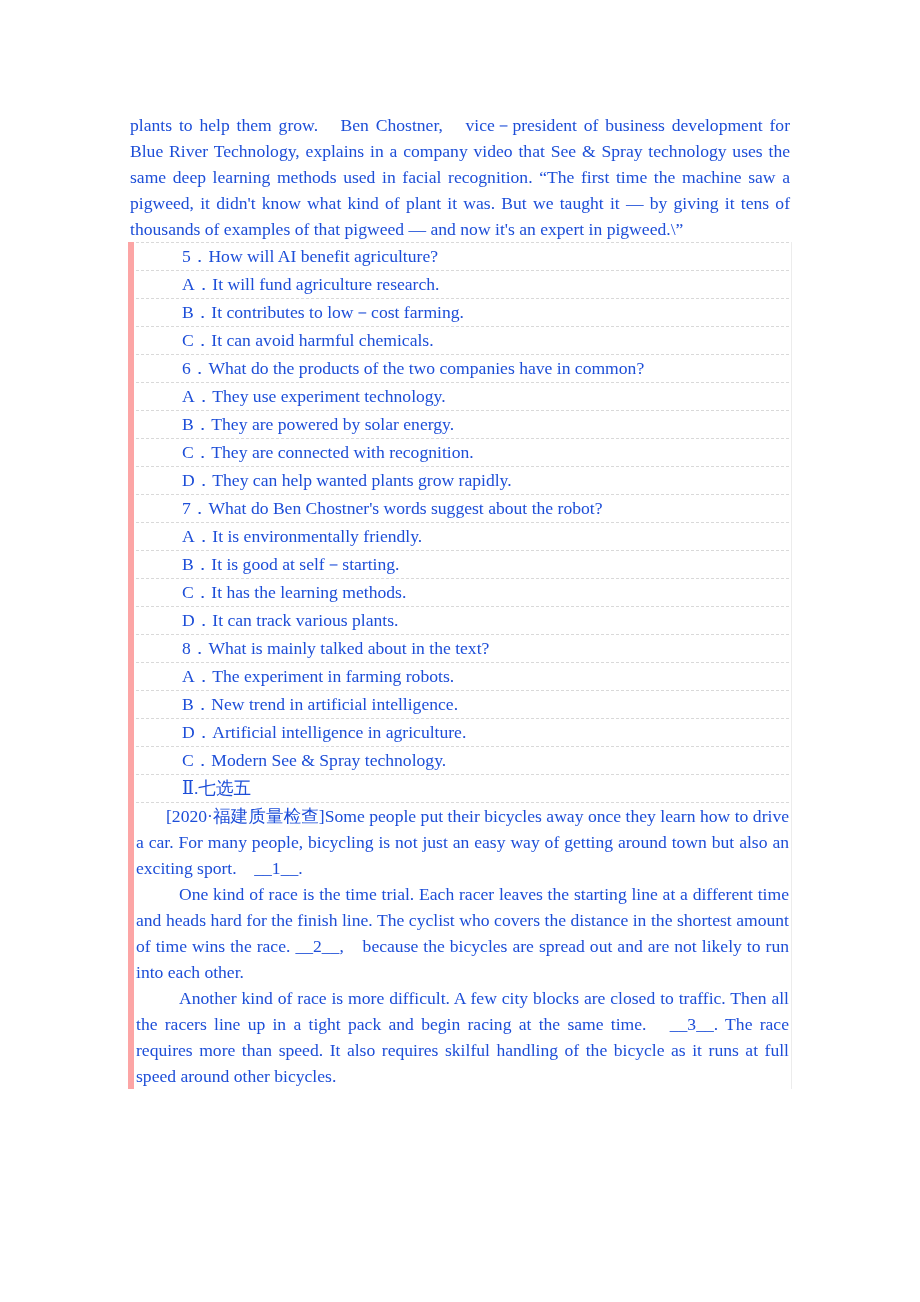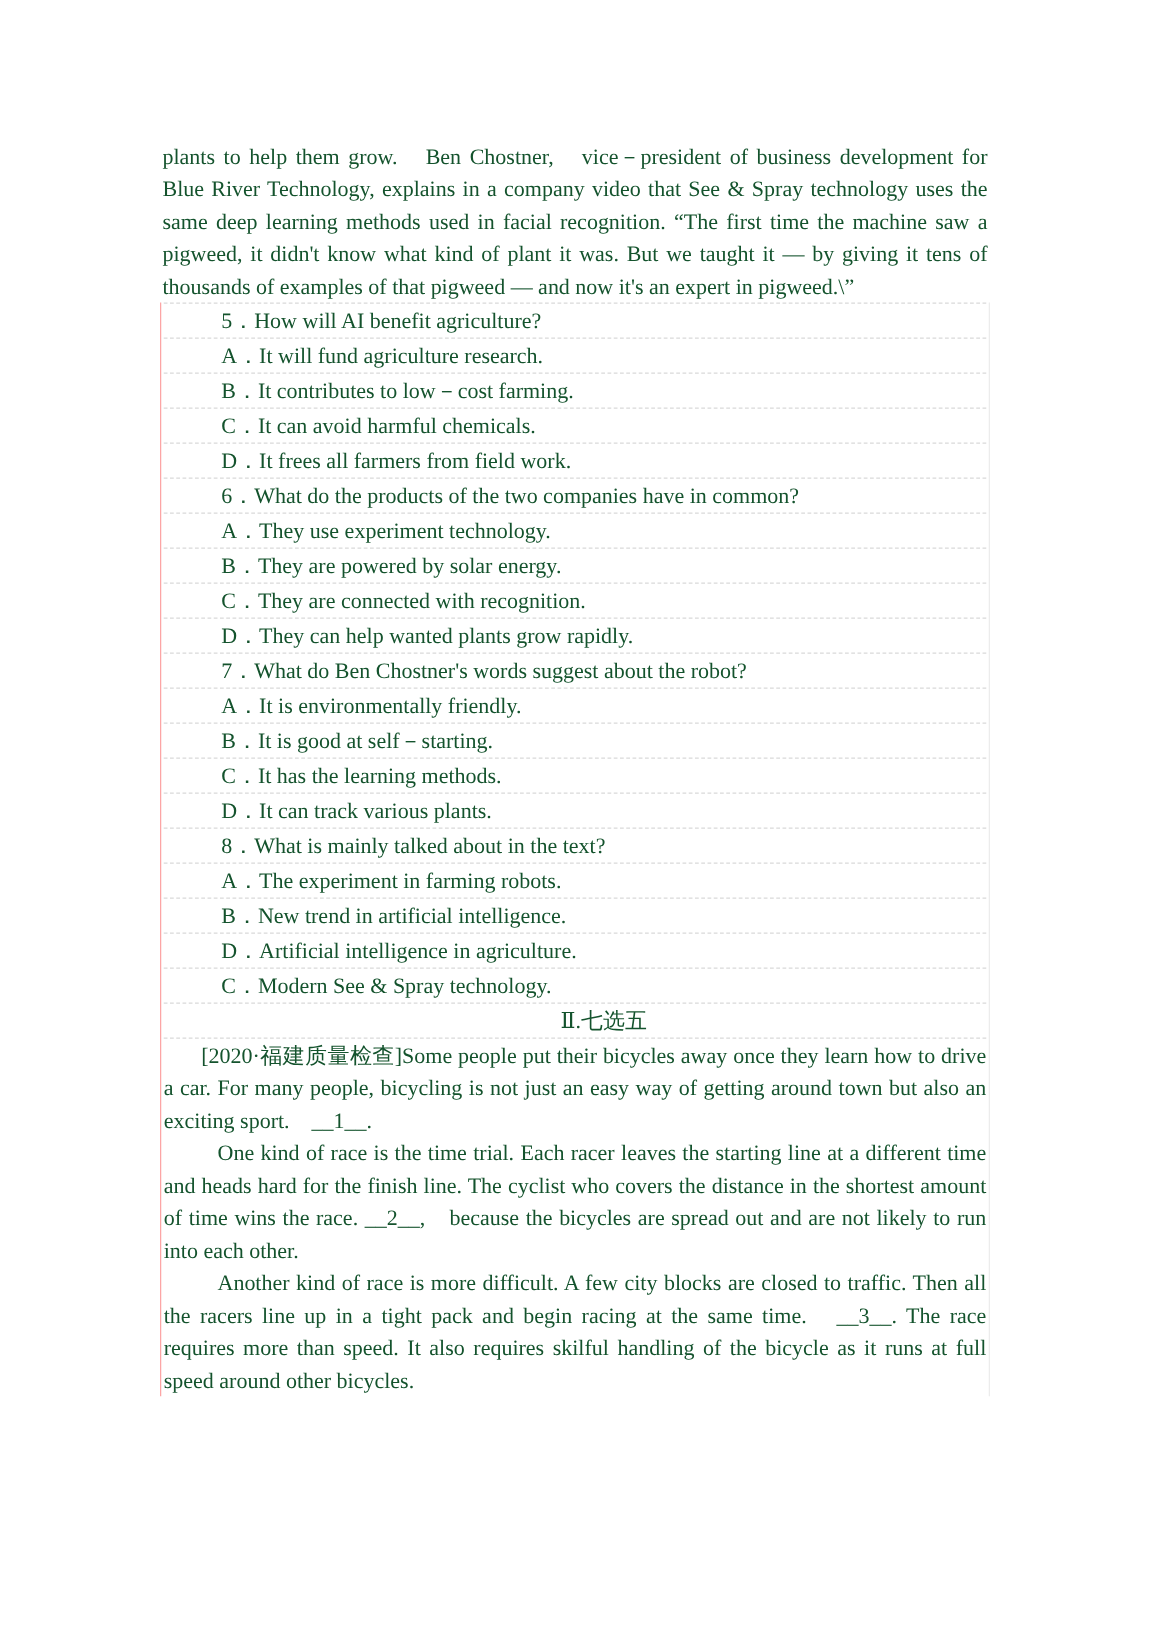--- a/index.html
+++ b/index.html
@@ -9,69 +9,67 @@
   }
   .page {
     position: relative;
     width: 920px;
     height: 1302px;
     background: #ffffff;
     box-sizing: border-box;
     padding: 112px 130px 0 130px;
     font-family: "Liberation Serif", "DejaVu Serif", serif;
     font-size: 17.6px;
-    color: #14532d;
+    color: #1d4ed8;
     overflow: hidden;
   }
   .para {
     margin: 0;
     line-height: 26px;
     text-align: justify;
   }
   .para.cont { text-indent: 0; }
   .para.indent-sm { text-indent: 30px; }
   .para.indent { text-indent: 43px; }
   .boxed {
-    border-left: 1px solid #fca5a5;
+    border-left: 6px solid #fca5a5;
     border-right: 1px solid #ececec;
     margin: 0 -2px;
     padding: 0 2px;
   }
   .qa {
     border-top: 1px dashed #d9d9d9;
   }
   .line {
     box-sizing: border-box;
     height: 28px;
     line-height: 27px;
     padding-left: 46px;
     border-bottom: 1px dashed #d9d9d9;
     white-space: nowrap;
     overflow: hidden;
   }
   .section-heading {
     font-weight: normal;
-    text-align: center;
   }
 </style>
 </head>
 <body>
 
 <div class="page">
 
   <p class="para cont">plants to help them grow.　Ben Chostner,　vice－president of business development for Blue River Technology, explains in a company video that See &amp; Spray technology uses the same deep learning methods used in facial recognition. “The first time the machine saw a pigweed, it didn't know what kind of plant it was. But we taught it — by giving it tens of thousands of examples of that pigweed — and now it's an expert in pigweed.\”</p>
 
   <div class="boxed">
 
     <div class="qa">
       <div class="line">5．How will AI benefit agriculture?</div>
       <div class="line">A．It will fund agriculture research.</div>
       <div class="line">B．It contributes to low－cost farming.</div>
       <div class="line">C．It can avoid harmful chemicals.</div>
-      <div class="line">D．It frees all farmers from field work.</div>
 
       <div class="line">6．What do the products of the two companies have in common?</div>
       <div class="line">A．They use experiment technology.</div>
       <div class="line">B．They are powered by solar energy.</div>
       <div class="line">C．They are connected with recognition.</div>
       <div class="line">D．They can help wanted plants grow rapidly.</div>
 
       <div class="line">7．What do Ben Chostner's words suggest about the robot?</div>
       <div class="line">A．It is environmentally friendly.</div>
       <div class="line">B．It is good at self－starting.</div>

